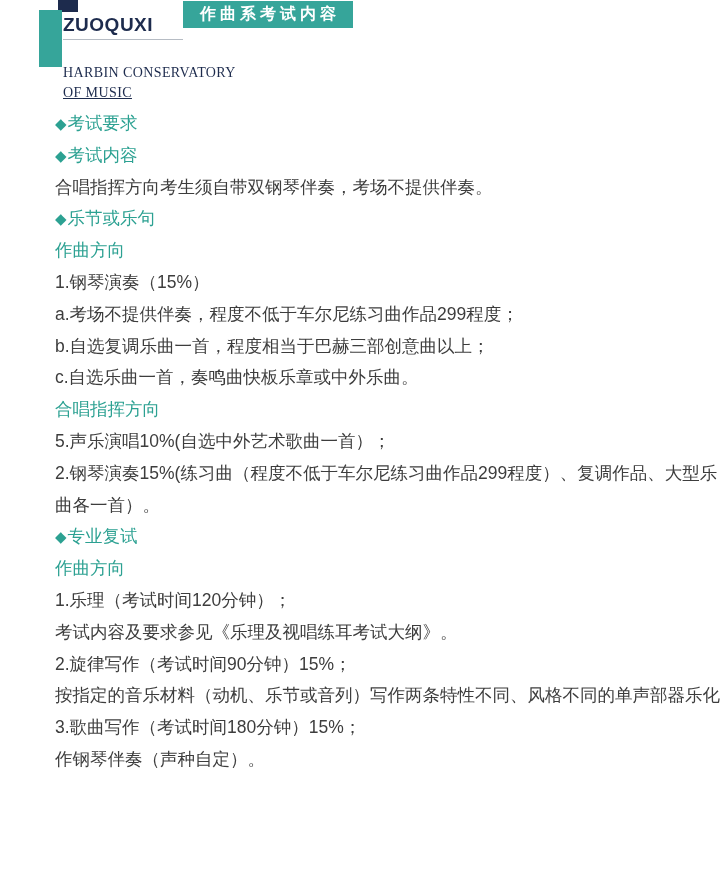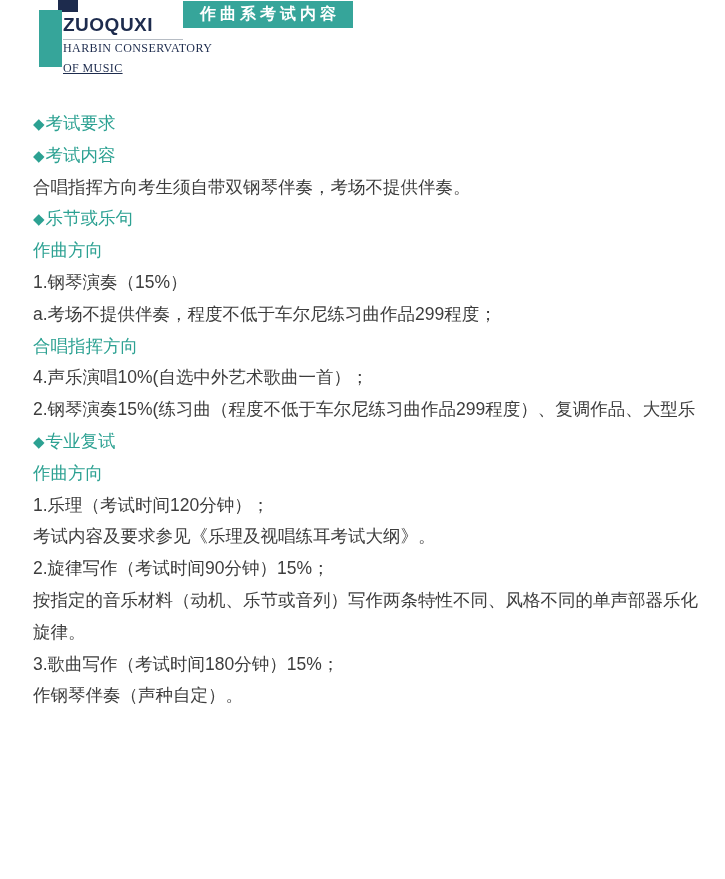--- a/index.html
+++ b/index.html
@@ -22,38 +22,38 @@
   .teal-bar{position:absolute;left:39px;top:10px;width:23px;height:57px;background:var(--teal);}
   .brand{
     position:absolute;left:63px;top:14px;
     font-size:19px;font-weight:bold;color:var(--navy);
     letter-spacing:0.5px;line-height:22px;
   }
   .brand-rule{position:absolute;left:63px;top:39px;width:120px;height:1px;background:#b6bcc4;}
   .logo-subtitle{
     position:absolute;left:63px;
     font-family:"Liberation Serif",serif;
-    font-size:12px;color:var(--navy);letter-spacing:0.4px;line-height:11px;
+    font-size:14px;color:var(--navy);letter-spacing:0.4px;line-height:11px;margin-top:24px;
   }
   .logo-subtitle.l1{top:43px;}
   .logo-subtitle.l2{top:63px;text-decoration:underline;}
   .banner{
     position:absolute;left:183px;top:1px;width:170px;height:27px;
     background:var(--teal);
     color:var(--banner-text);
     display:flex;align-items:center;justify-content:center;
     font-size:16px;font-weight:bold;letter-spacing:4px;text-indent:4px;
   }
   .content{
     position:absolute;left:33px;top:108px;width:690px;
   }
   .line{
     height:31.8px;line-height:31.8px;
     font-size:17.5px;color:var(--body-text);
-    white-space:nowrap;overflow:visible;
+    white-space:nowrap;overflow:visible;margin-left:22px;
   }
   .line.heading{color:var(--heading-teal);}
   .line.sub{color:var(--heading-teal);}
   .diamond{font-size:15px;margin-right:1px;vertical-align:baseline;}
 </style>
 </head>
 <body>
 
 <div class="header">
   <div class="navy-square"></div>
@@ -68,25 +68,27 @@
 </div>
 
 <div class="content" id="content">
     <div class="line heading"><span class="diamond">◆</span><span>考试要求</span></div>
     <div class="line heading"><span class="diamond">◆</span><span>考试内容</span></div>
     <div class="line body"><span>合唱指挥方向考生须自带双钢琴伴奏，考场不提供伴奏。</span></div>
     <div class="line heading"><span class="diamond">◆</span><span>乐节或乐句</span></div>
     <div class="line sub"><span>作曲方向</span></div>
     <div class="line body"><span>1.钢琴演奏（15%）</span></div>
     <div class="line body"><span>a.考场不提供伴奏，程度不低于车尔尼练习曲作品299程度；</span></div>
+    <div class="line body"><span>b.自选复调乐曲一首，程度相当于巴赫三部创意曲以上；</span></div>
+    <div class="line body"><span>c.自选乐曲一首，奏鸣曲快板乐章或中外乐曲。</span></div>
     <div class="line sub"><span>合唱指挥方向</span></div>
-    <div class="line body"><span>4.声乐演唱10%(自选中外艺术歌曲一首）；</span></div>
+    <div class="line body"><span>5.声乐演唱10%(自选中外艺术歌曲一首）；</span></div>
     <div class="line body"><span>2.钢琴演奏15%(练习曲（程度不低于车尔尼练习曲作品299程度）、复调作品、大型乐</span></div>
+    <div class="line body"><span>曲各一首）。</span></div>
     <div class="line heading"><span class="diamond">◆</span><span>专业复试</span></div>
     <div class="line sub"><span>作曲方向</span></div>
     <div class="line body"><span>1.乐理（考试时间120分钟）；</span></div>
     <div class="line body"><span>考试内容及要求参见《乐理及视唱练耳考试大纲》。</span></div>
     <div class="line body"><span>2.旋律写作（考试时间90分钟）15%；</span></div>
     <div class="line body"><span>按指定的音乐材料（动机、乐节或音列）写作两条特性不同、风格不同的单声部器乐化</span></div>
-    <div class="line body"><span>旋律。</span></div>
     <div class="line body"><span>3.歌曲写作（考试时间180分钟）15%；</span></div>
     <div class="line body"><span>作钢琴伴奏（声种自定）。</span></div>
   </div>
 
 </body></html>

